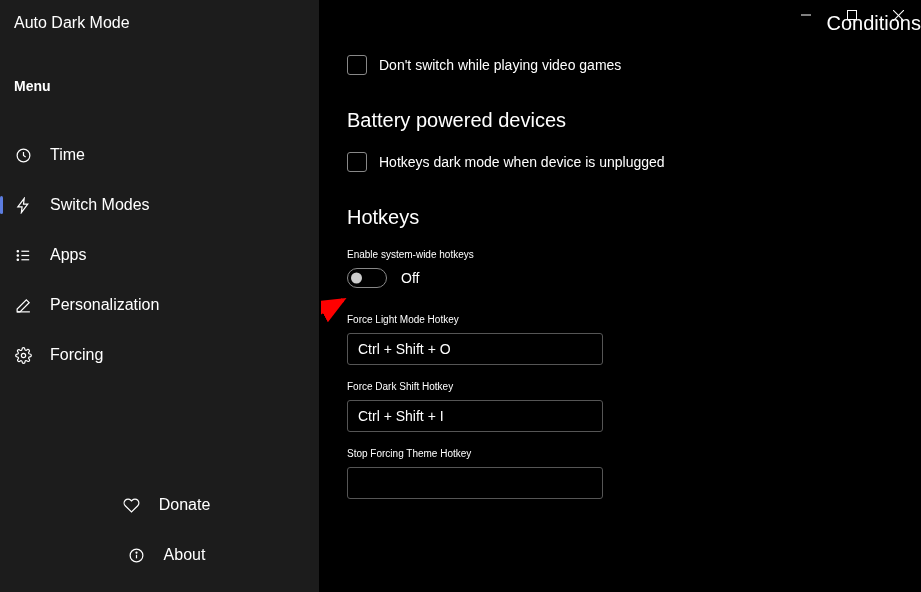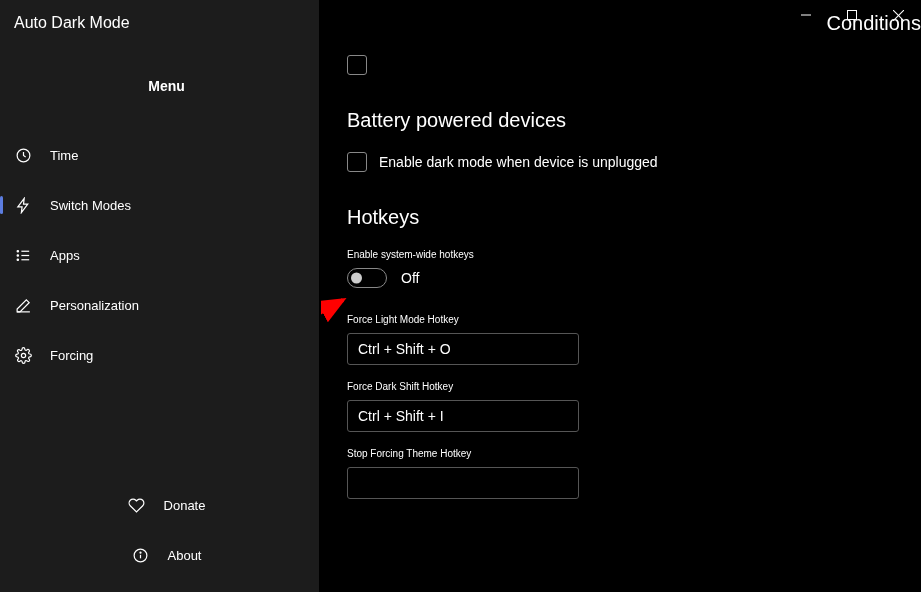--- a/index.html
+++ b/index.html
@@ -19,21 +19,20 @@
     font-size: 16px;
     padding: 4px 0 0 14px;
     font-weight: 400;
     color: #fff;
   }
   .menu-heading {
     font-size: 14px;
     font-weight: 600;
     padding: 46px 0 0 14px;
     color: #fff;
-    text-align: center;
   }
   .nav {
     margin-top: 36px;
     display: flex;
     flex-direction: column;
     gap: 0;
   }
   .nav-item {
     display: flex;
     align-items: center;
@@ -54,21 +53,21 @@
     border-radius: 2px;
   }
   .nav-icon {
     width: 18px;
     height: 18px;
     display: flex;
     align-items: center;
     justify-content: center;
     color: #fff;
   }
-  .nav-label { font-size: 13px; color: #fff; }
+  .nav-label { font-size: 16px; color: #fff; }
 
   .spacer { flex: 1; }
   .bottom-nav .nav-item { height: 50px; justify-content: center; }
 
   .main {
     flex: 1;
     height: 100%;
     background: #000;
     position: relative;
     padding: 20px 0 0 26px;
@@ -136,21 +135,21 @@
     top: 50%;
     transform: translateY(-50%);
     width: 11px;
     height: 11px;
     border-radius: 50%;
     background: #ccc;
   }
   .toggle-label { font-size: 14px; }
 
   .hotkey-input {
-    width: 232px;
+    width: 256px;
     height: 32px;
     background: #000;
     border: 1px solid #555;
     border-radius: 3px;
     color: #fff;
     font-size: 14px;
     padding: 0 10px;
     margin-bottom: 16px;
     font-family: inherit;
     outline: none;
@@ -269,27 +268,28 @@
           <line x1="0" y1="0" x2="10" y2="10"></line>
           <line x1="10" y1="0" x2="0" y2="10"></line>
         </svg>
     </div>
   </div>
 
   
   <div class="section-title cut">Conditions</div>
   <div class="checkbox-row">
     <div class="checkbox"></div>
+    <div class="checkbox-label">Don't switch while playing video games</div>
   </div>
 
   
   <div class="section-title">Battery powered devices</div>
   <div class="checkbox-row">
     <div class="checkbox"></div>
-    <div class="checkbox-label">Enable dark mode when device is unplugged</div>
+    <div class="checkbox-label">Hotkeys dark mode when device is unplugged</div>
   </div>
 
   
   <div class="section-title">Hotkeys</div>
   <div class="field-label">Enable system-wide hotkeys</div>
   <div class="toggle-row">
     <div class="toggle">
       <div class="toggle-knob"></div>
     </div>
     <div class="toggle-label">Off</div>

